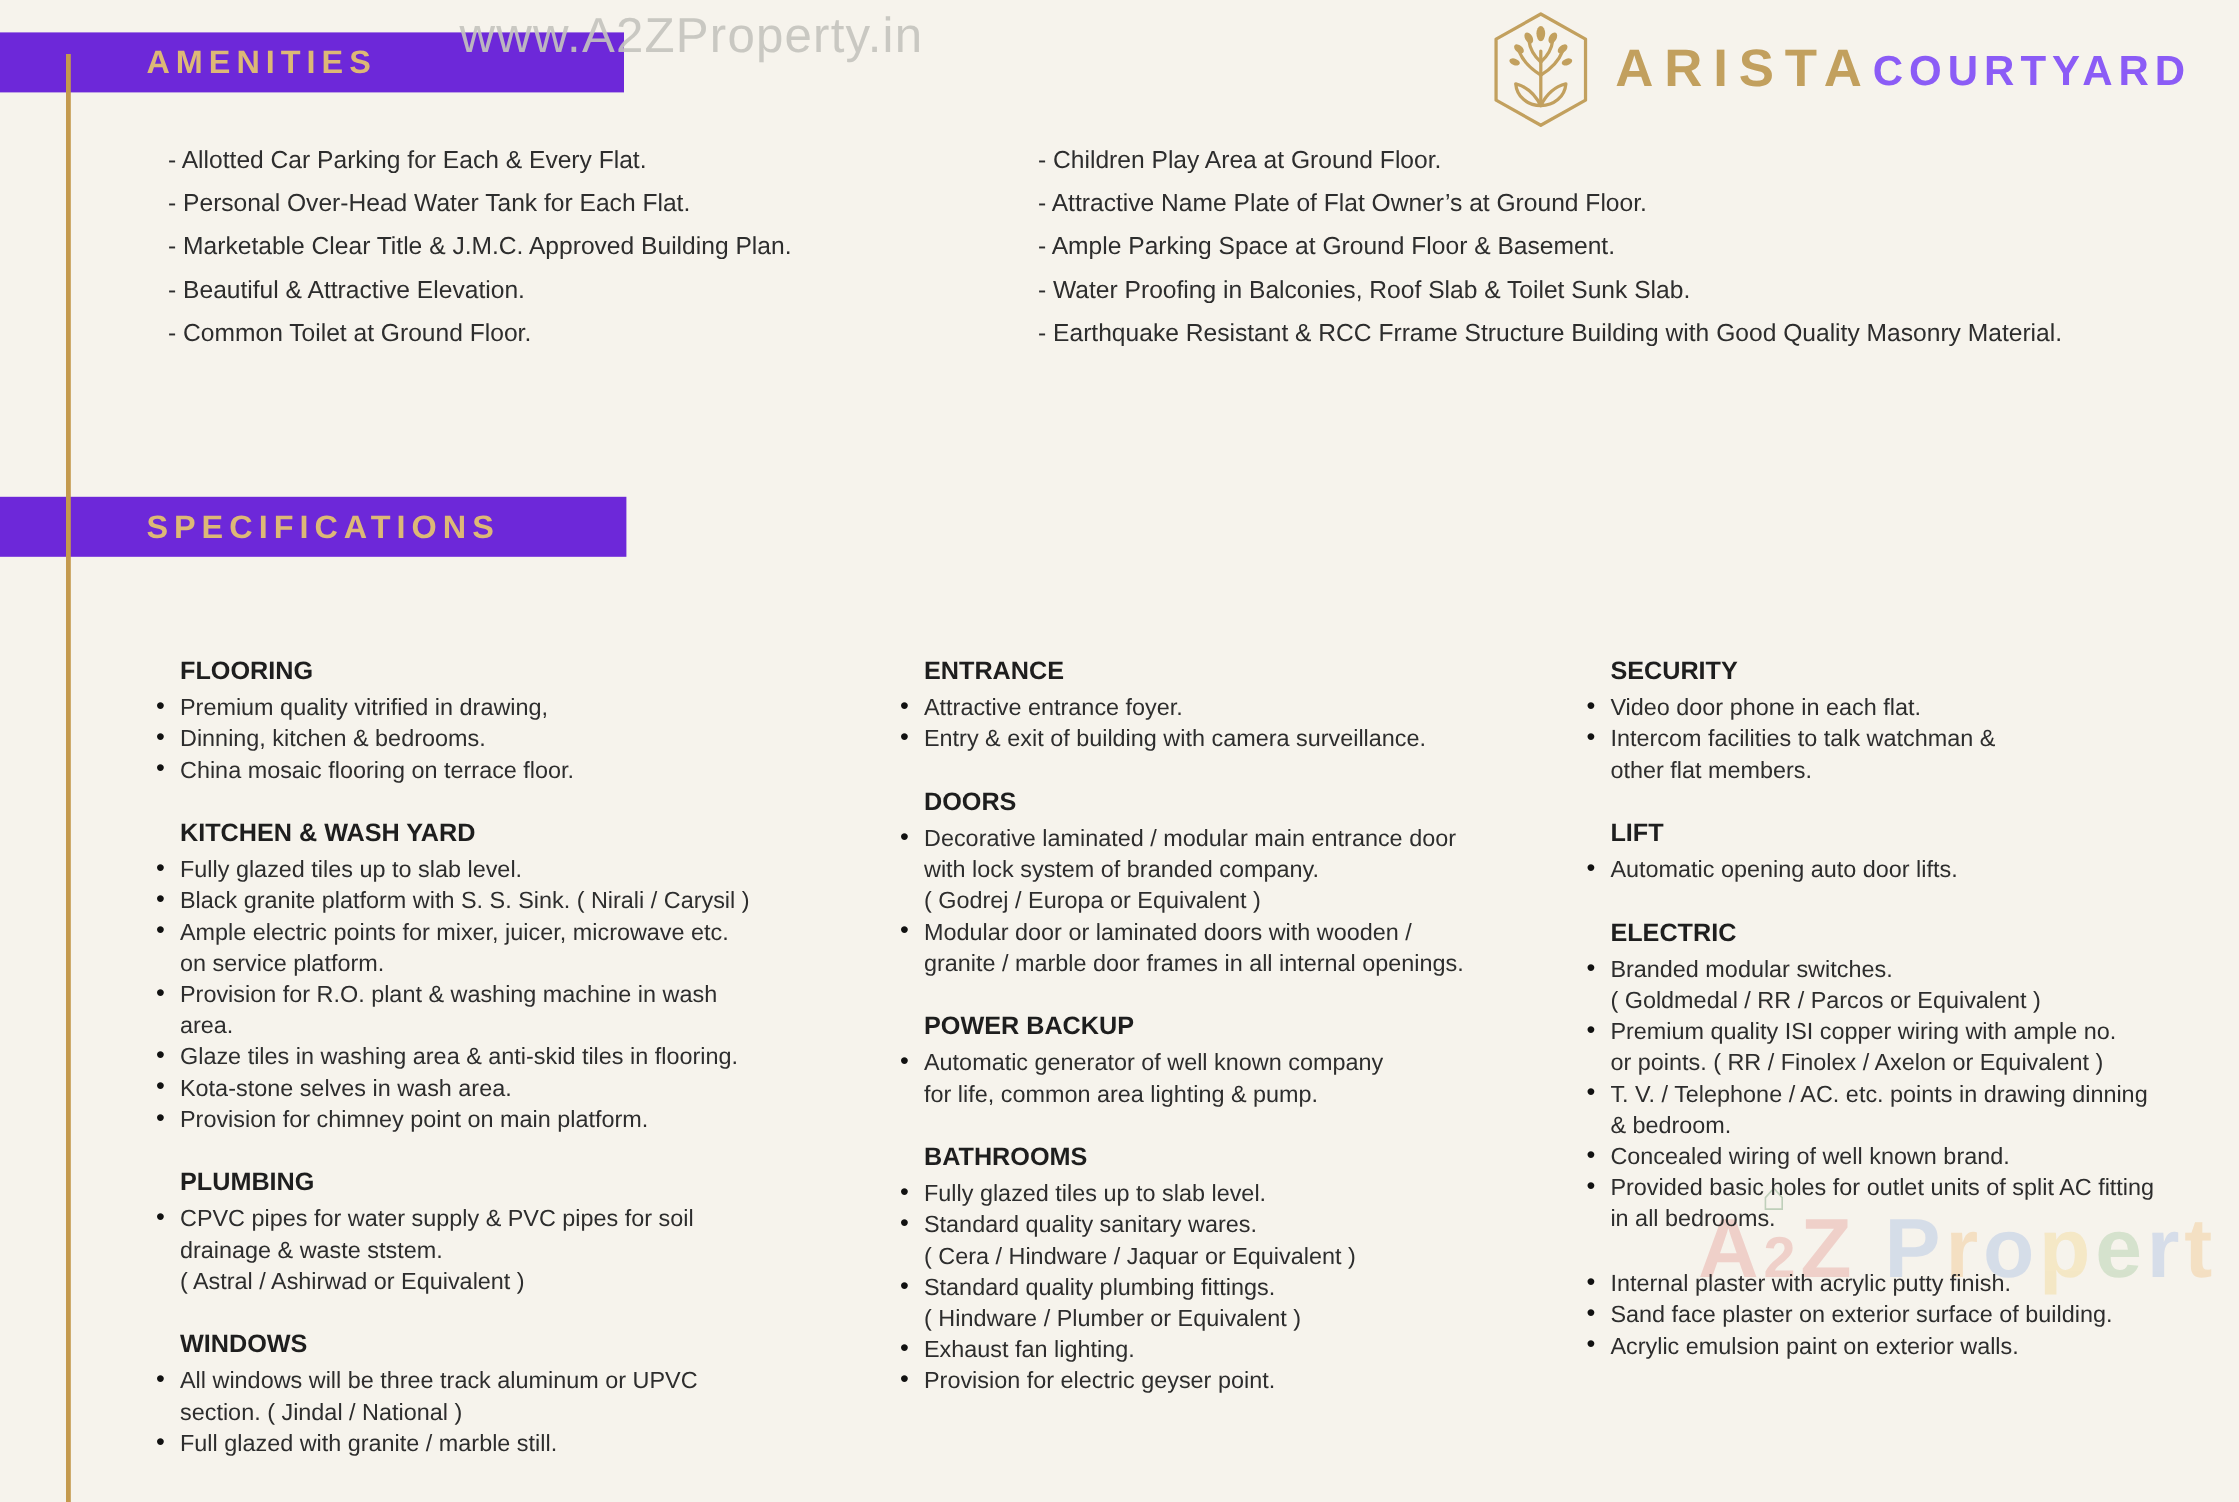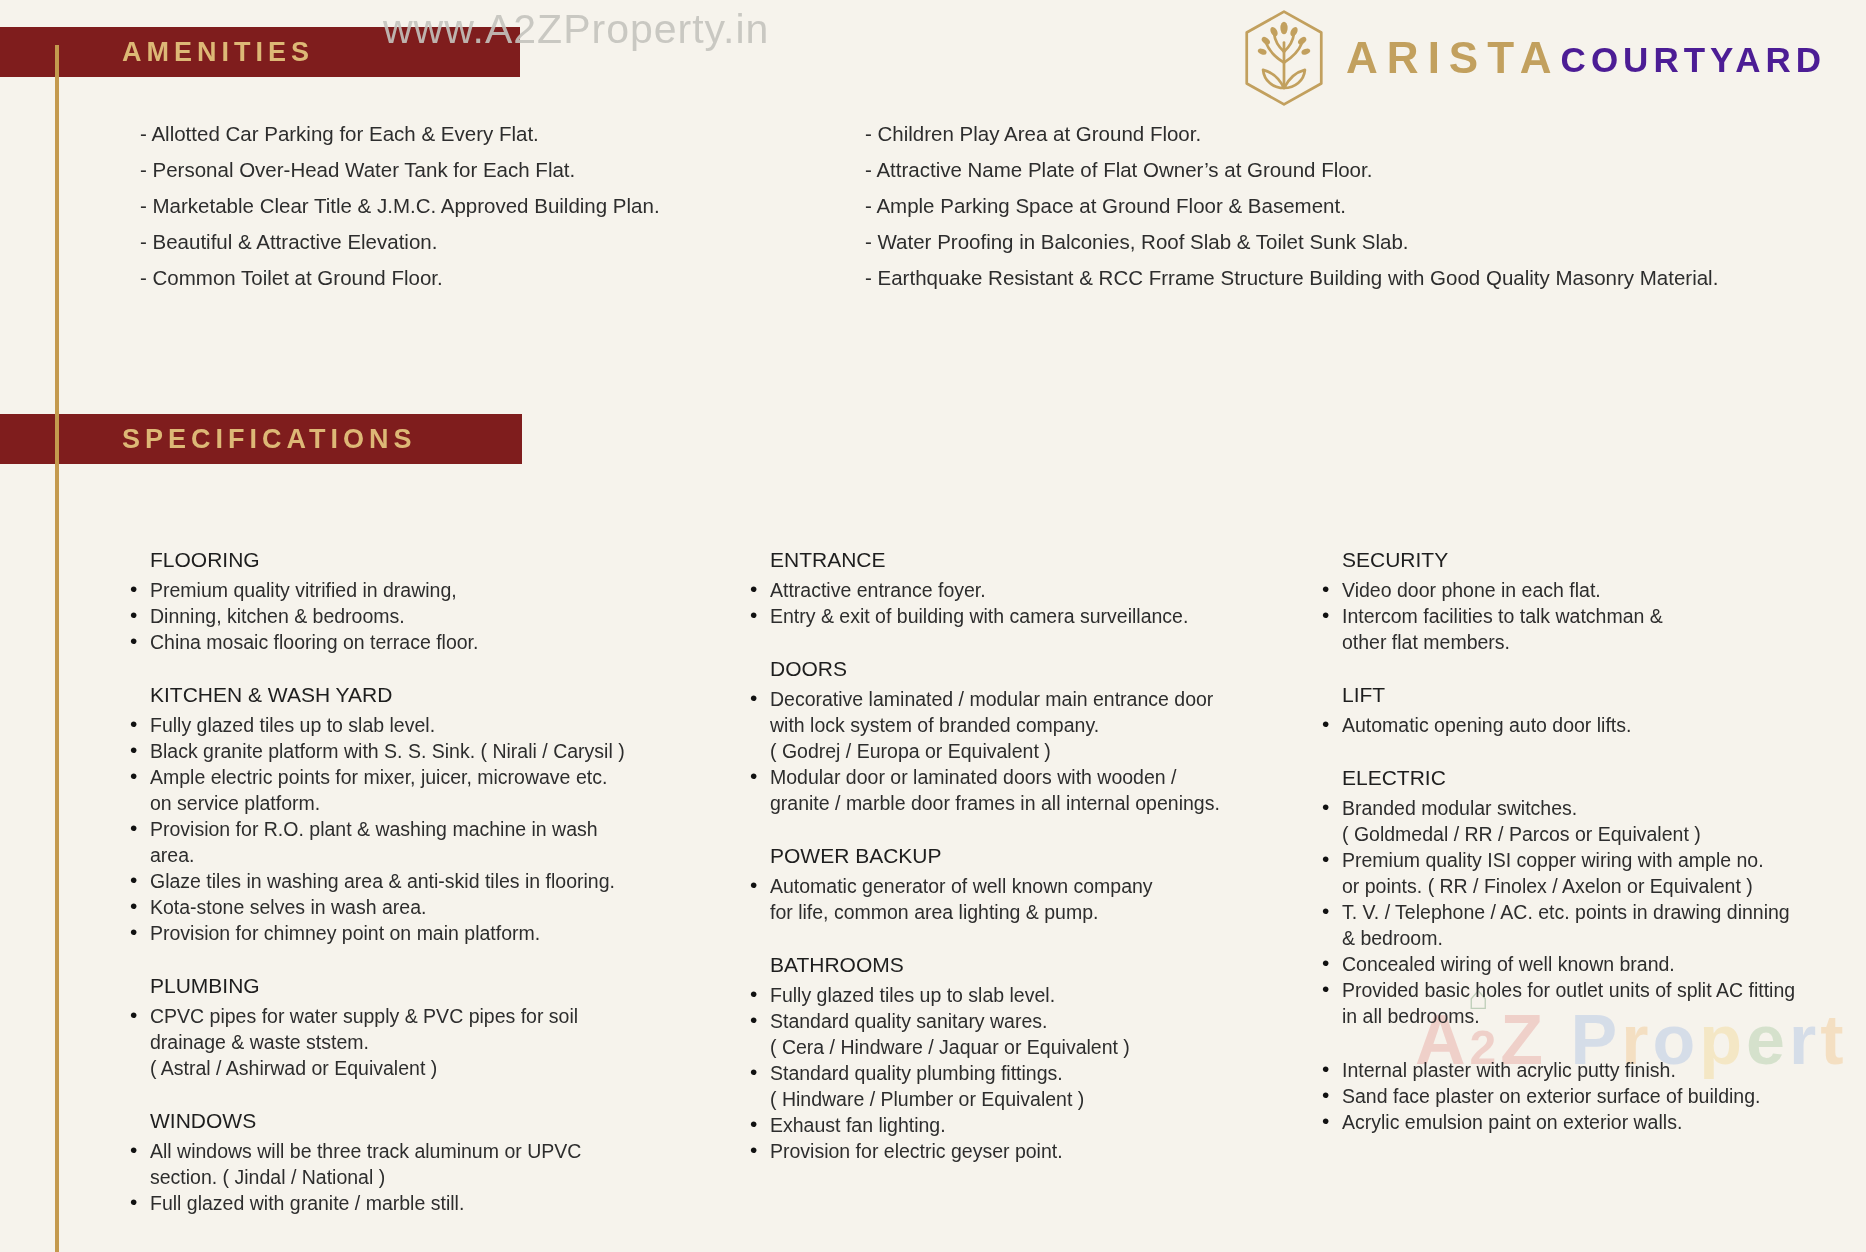--- a/index.html
+++ b/index.html
@@ -12,21 +12,21 @@
     color:#2d2d2d;
   }
   
   .gold-line{
     position:absolute;left:55px;top:45px;width:4px;bottom:0;
     background:#c49a4e;z-index:5;
   }
   
   .header-bar{
     position:absolute;left:0;height:50px;
-    background:#7f1d1d;z-index:2;
+    background:#6d28d9;z-index:2;
     display:flex;align-items:center;
   }
   .amenities-bar{top:27px;width:520px;}
   .specifications-bar{top:414px;width:522px;}
   .header-bar .bar-label{
     color:#ddb876;font-weight:bold;
     font-size:27px;letter-spacing:5px;
     padding-left:122px;white-space:nowrap;
   }
   
@@ -39,41 +39,41 @@
   .logo{
     position:absolute;right:40px;top:8px;z-index:3;
     display:flex;align-items:center;gap:14px;
   }
   .logo-emblem{width:96px;height:100px;}
   .logo-text{display:flex;flex-direction:row;line-height:1;}
   .logo-line1{
     color:#c2a05e;font-size:44px;font-weight:bold;letter-spacing:9px;
   }
   .logo-line2{
-    color:#4c1d95;font-size:35px;font-weight:bold;letter-spacing:5px;margin-top:6px;
+    color:#8b5cf6;font-size:35px;font-weight:bold;letter-spacing:5px;margin-top:6px;
   }
   
   .amenities-list{
     position:absolute;top:123px;z-index:2;
     list-style:none;margin:0;padding:0;
     font-size:20.5px;line-height:22px;
   }
   .amenities-left{left:140px;}
   .amenities-right{left:865px;}
   .amenities-list li{margin-bottom:14px;white-space:nowrap;}
   .amenities-list li::before{content:"- ";}
   
   .spec-col{position:absolute;top:548px;z-index:2;}
   .spec-col1{left:128px;width:510px;}
   .spec-col2{left:748px;width:560px;}
   .spec-col3{left:1320px;width:546px;}
   .spec-section{margin-bottom:28px;}
   .spec-heading{
     margin:0 0 5px 0;padding-left:22px;
-    font-size:21px;font-weight:normal;color:#1e1e1e;
+    font-size:21px;font-weight:bold;color:#1e1e1e;
   }
   .spec-list{list-style:none;margin:0;padding:0;font-size:19.5px;line-height:26px;}
   .spec-list li{
     position:relative;padding-left:22px;
     white-space:pre-line;
   }
   .spec-list li::before{
     content:"\2022";position:absolute;left:2px;top:-1px;
     font-size:21px;color:#111;
   }

